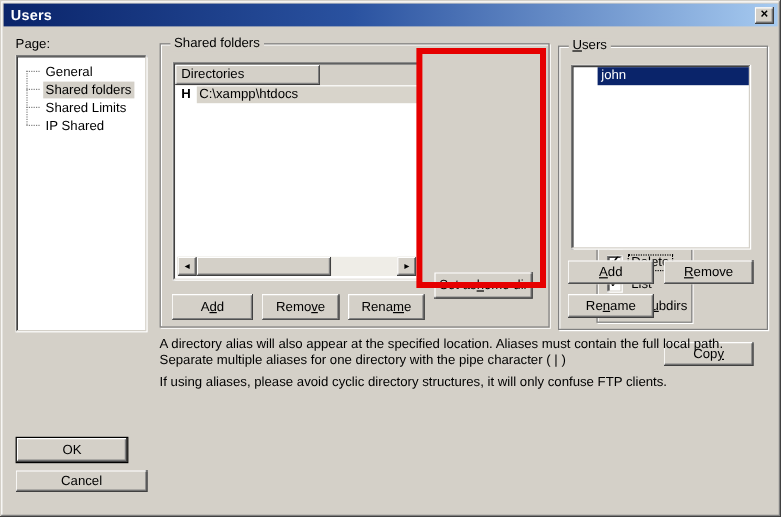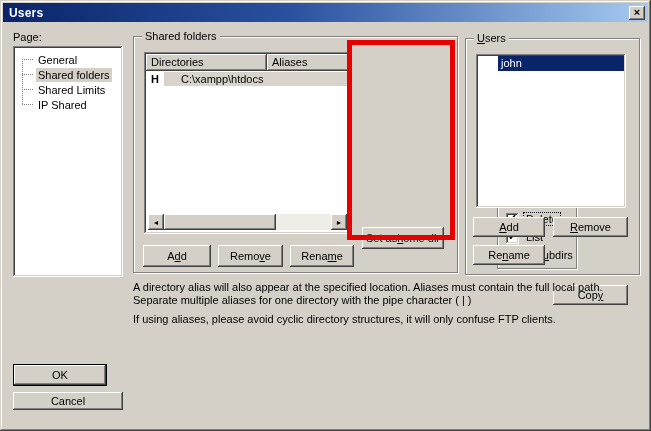--- a/index.html
+++ b/index.html
@@ -67,21 +67,21 @@
   .lv-header { display:flex; height:17px; background:#D4D0C8; }
   .lv-hseg {
     position:relative; padding:2px 0 0 5px; cursor:default;
     box-shadow: inset -1px -1px 0 #404040, inset 1px 1px 0 #FFFFFF, inset -2px -2px 0 #808080;
     background:#D4D0C8; white-space:nowrap; overflow:hidden;
   }
   .lv-hseg.c1 { width:121px; }
   .lv-hseg.c2 { flex:1; }
   .lv-row { display:flex; align-items:center; height:16px; cursor:default; }
   .lv-marker { font-weight:bold; margin:0 5px 0 5px; }
-  .lv-path { background:#D8D4CB; flex:1; padding:1px 17px; white-space:nowrap; }
+  .lv-path { background:#D8D4CB; flex:1; padding:1px 2px; white-space:nowrap; }
   .hscroll {
     position:absolute; left:2px; right:2px; bottom:2px; height:16px;
     background:#EFEDE7; display:flex;
   }
   .sb-arrow {
     width:16px; height:16px; background:#D4D0C8; flex:none;
     box-shadow: inset -1px -1px 0 #404040, inset 1px 1px 0 #FFFFFF, inset -2px -2px 0 #808080;
     display:flex; align-items:center; justify-content:center; font-size:7px; line-height:1;
   }
   .sb-track { position:relative; flex:1; }
@@ -155,21 +155,20 @@
     </div>
   </div>
 
   <div class="groupbox sf-group">
     <span class="gb-label">Shared folders</span>
 
     <div class="listview sunken">
       <div class="lv-inner">
         <div class="lv-header">
           <div class="lv-hseg c1">Directories</div>
-          <div class="lv-hseg c2">Aliases</div>
         </div>
         <div class="lv-row">
           <span class="lv-marker">H</span>
           <span class="lv-path">C:\xampp\htdocs</span>
         </div>
         <div class="hscroll">
           <span class="sb-arrow">◄</span>
           <span class="sb-track">
             <span class="sb-thumb"></span>
           </span>

